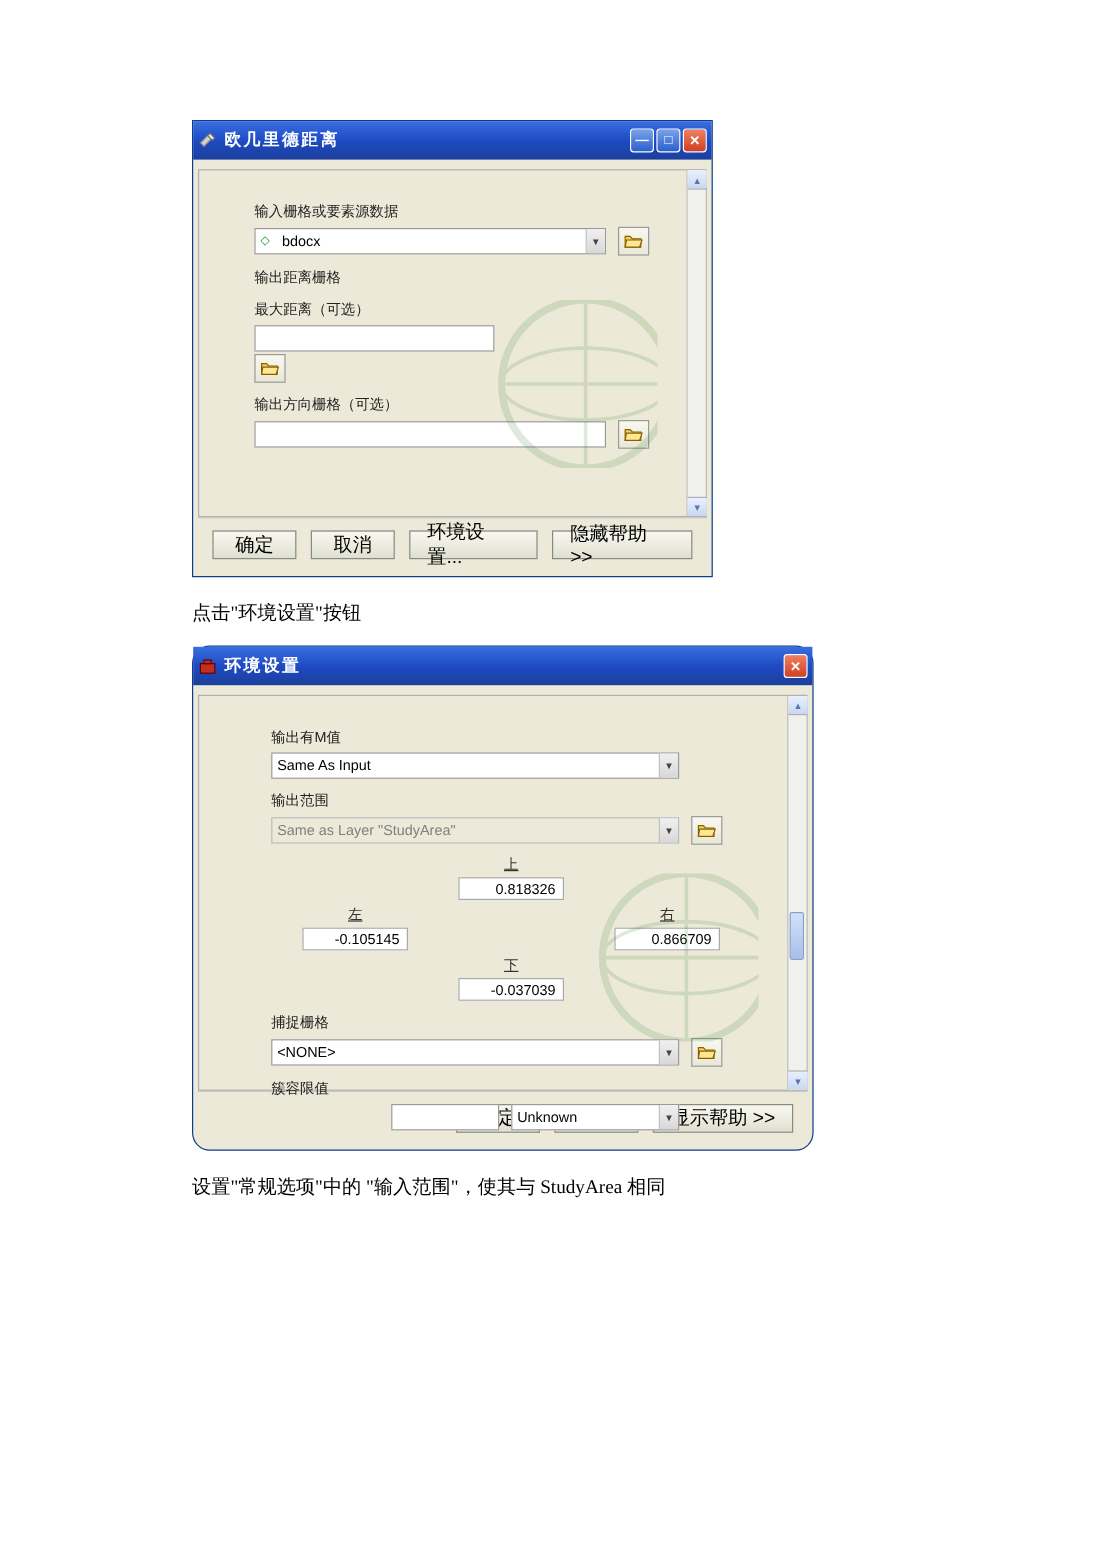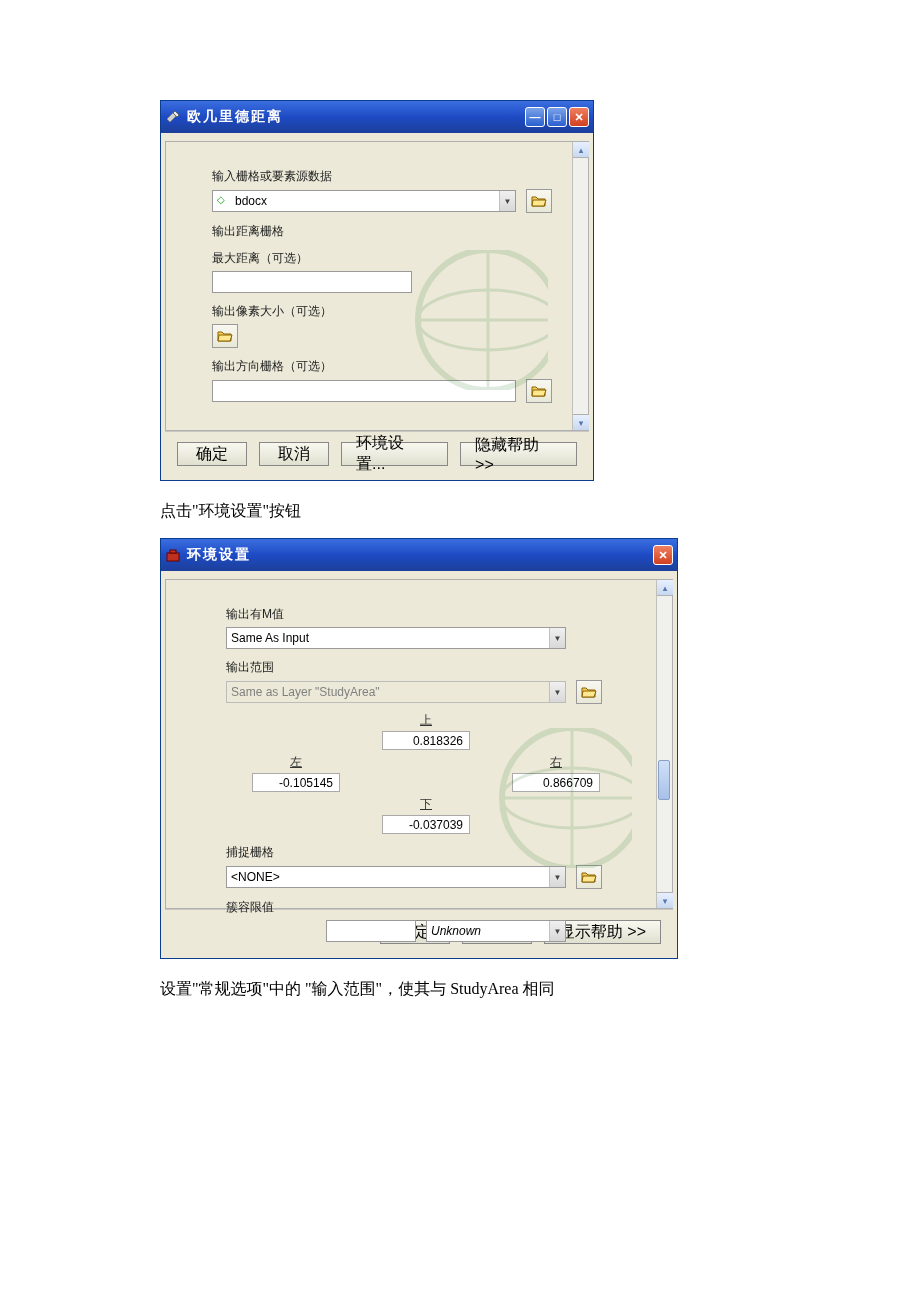--- a/index.html
+++ b/index.html
@@ -81,21 +81,21 @@
       display:flex;align-items:center;justify-content:center;
       font-size:9px;color:#5577aa;
     }
     .scroll-arrow.down { position:absolute; bottom:0; border-top:1px solid #b0b0b0; border-bottom:none; }
     .scroll-thumb {
       position:absolute; right:2px; width:12px;
       background: linear-gradient(#d0e0f8,#a8c0e8);
       border:1px solid #88a0c8;
       border-radius:2px;
     }
-    .form-inner { padding: 16px 20px 10px 46px; }
+    .form-inner { padding: 16px 31px 10px 46px; }
     .label { font-size: 12px; color: #222; margin-bottom: 4px; margin-top: 10px; }
     .field-row { display: flex; align-items: center; gap: 10px; margin-bottom: 2px; }
     .combo {
       flex: 1; height: 22px; background: #fff;
       border: 1px solid #9a9a9a; display: flex; align-items: center;
       padding: 0 4px; font-size: 12px; position: relative;
     }
     .combo.disabled { background: #ece9d8; border-color: #bcbcbc; color: #808080; }
     .combo .inner-icon { width:14px;height:14px;margin-right:4px; color:#20a020; font-size:10px; }
     .combo .ctext { flex:1; }
@@ -195,21 +195,20 @@
           </div>
         </div>
 
         <div class="label">输出距离栅格</div>
 
         <div class="label">最大距离（可选）</div>
         <div class="field-row">
             <div class="textbox" style="max-width:200px;"></div>
           </div>
 
-        <div class="label">输出像素大小（可选）</div>
         <div class="field-row">
           <div class="folder-btn">
             <svg viewBox="0 0 16 14">
                 <path d="M1 3 L5 3 L7 5 L14 5 L14 12 L1 12 Z" fill="#f4d060" stroke="#8a6000"></path>
                 <path d="M2 6 L15 6 L13 12 L1 12 Z" fill="#ffe890" stroke="#8a6000"></path>
               </svg>
           </div>
         </div>
 
         <div class="label">输出方向栅格（可选）</div>
@@ -228,21 +227,21 @@
       <div class="btn">确定</div>
       <div class="btn">取消</div>
       <div class="btn">环境设置...</div>
       <div class="btn">隐藏帮助 &gt;&gt;</div>
     </div>
   </div>
 </div>
 
 <p class="doc-text">点击"环境设置"按钮</p>
 
-<div class="window" style="width:518px;">
+<div class="window" style="width:518px;border-radius:15px;">
   <div class="titlebar">
     <span class="ticon">
       <svg viewBox="0 0 16 16">
           <rect x="2" y="6" width="12" height="8" fill="#c03020" stroke="#600"></rect>
           <rect x="5" y="3" width="6" height="3" fill="#c03020" stroke="#600"></rect>
         </svg>
     </span>
     <span class="ttext">环境设置</span>
     <div class="winbtns">
       <div class="winbtn close">✕</div>
@@ -318,21 +317,21 @@
             <svg viewBox="0 0 16 14">
                 <path d="M1 3 L5 3 L7 5 L14 5 L14 12 L1 12 Z" fill="#f4d060" stroke="#8a6000"></path>
                 <path d="M2 6 L15 6 L13 12 L1 12 Z" fill="#ffe890" stroke="#8a6000"></path>
               </svg>
           </div>
         </div>
 
         <div class="label">簇容限值</div>
         <div class="field-row" style="justify-content:flex-end;max-width:340px;">
           <div class="textbox" style="max-width:90px;"></div>
-          <div class="combo" style="max-width:140px;font-style:italic;">
+          <div class="combo" style="max-width:140px;">
             <span class="ctext">Unknown</span>
             <span class="cdrop">▼</span>
           </div>
         </div>
       </div>
     </div>
     <div class="btn-row">
       <div class="btn">确定</div>
       <div class="btn">取消</div>
       <div class="btn">显示帮助 &gt;&gt;</div>

